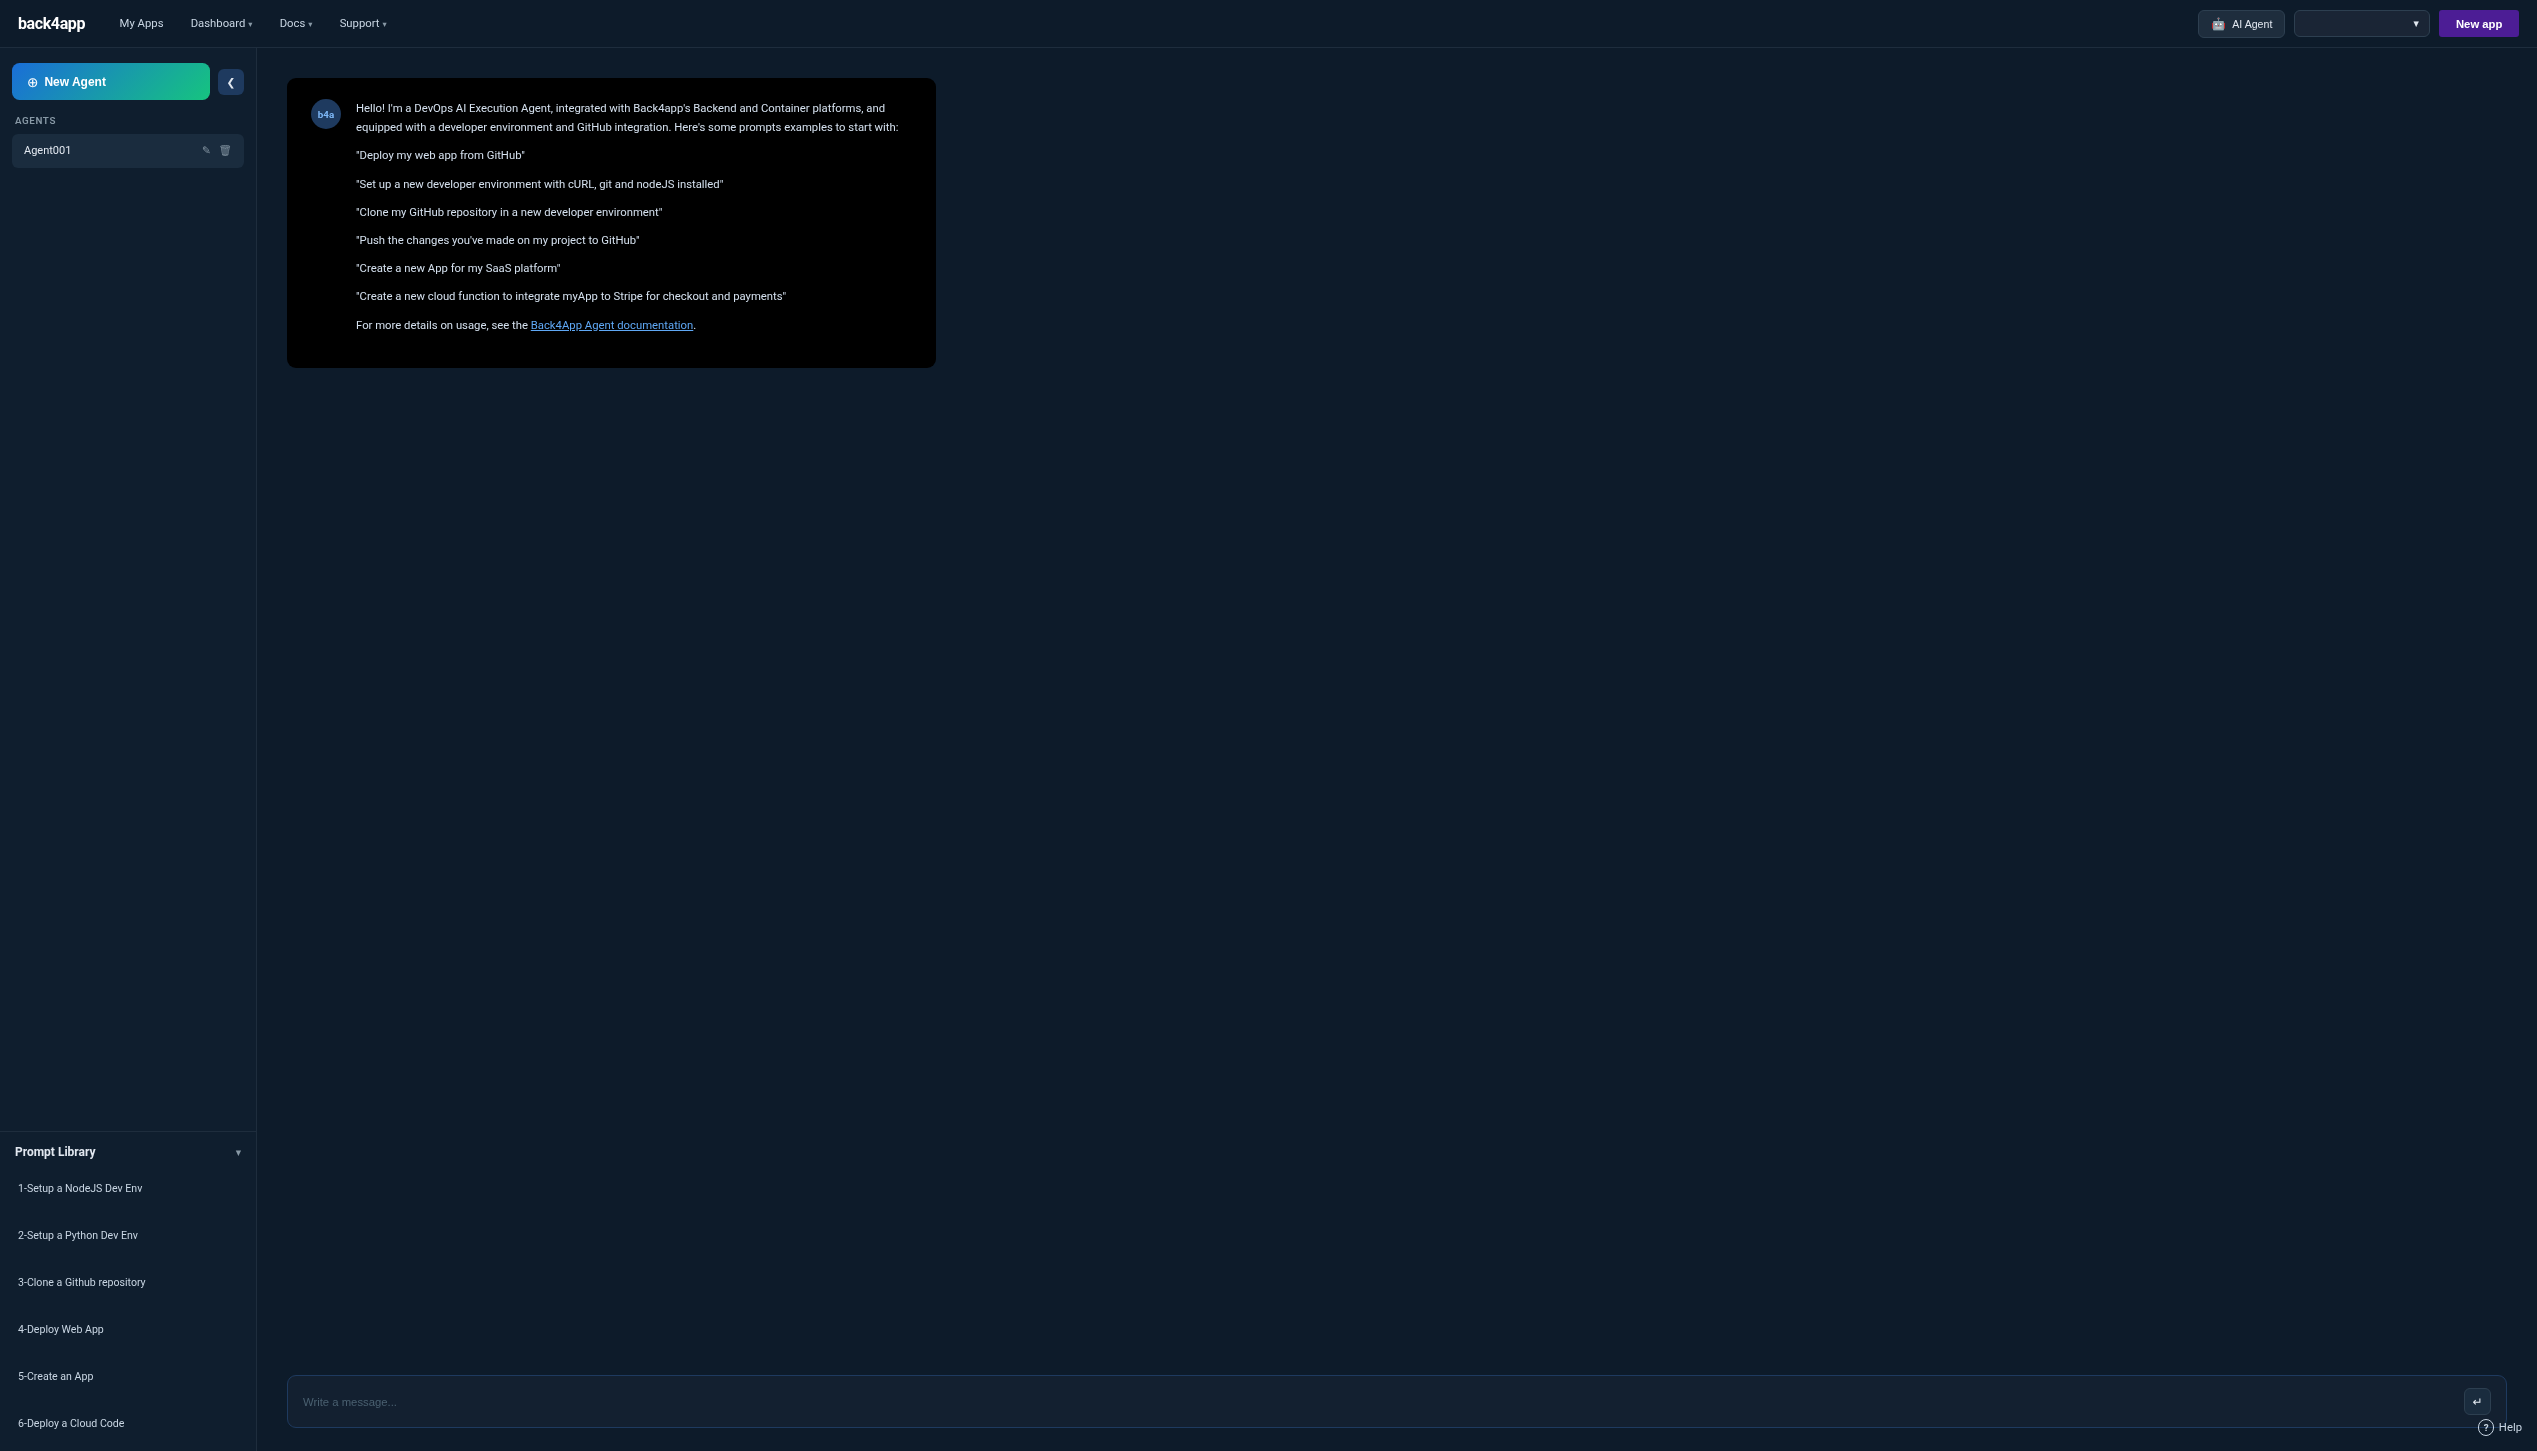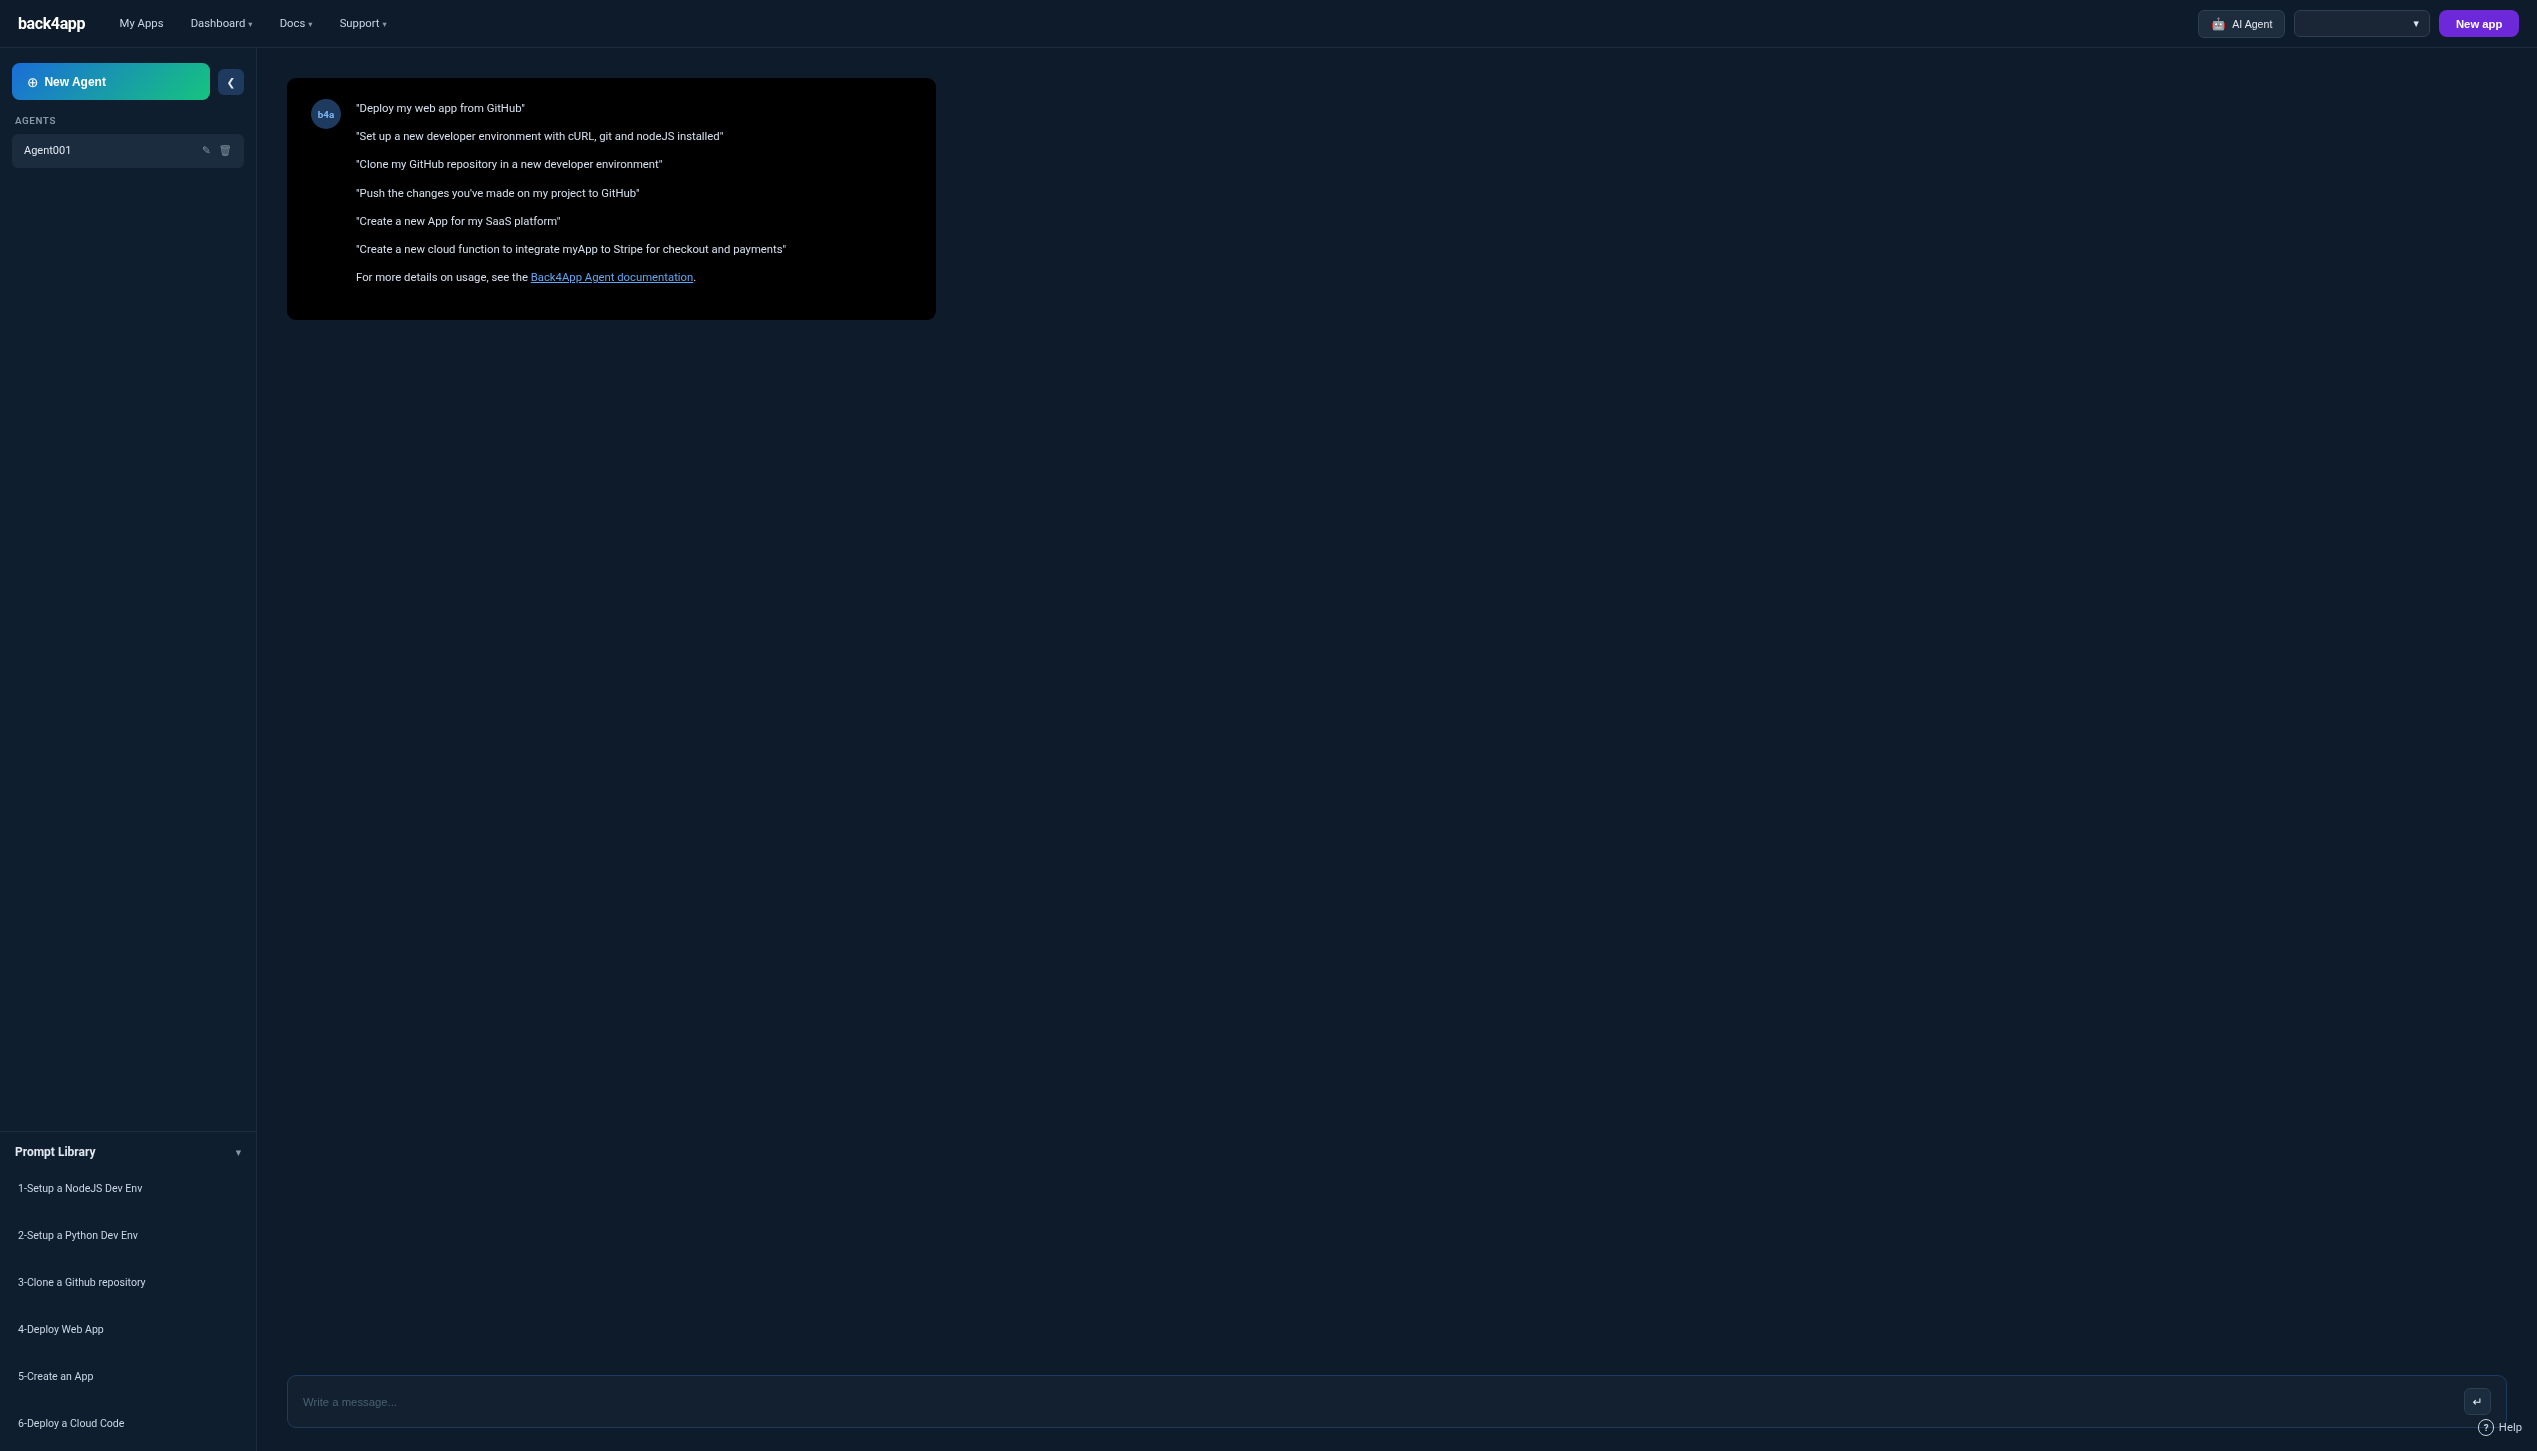--- a/index.html
+++ b/index.html
@@ -74,25 +74,25 @@
       border-radius: 6px;
       font-size: 10.6px;
       cursor: pointer;
       display: flex;
       align-items: center;
       gap: 6px;
       min-width: 136px;
     }
     .app-selector .selector-text { flex: 1; }
     .new-app-btn {
-      background: #6d28d9;
+      background: #4c1d95;
       color: #ffffff;
       border: none;
       padding: 7.6px 16.6px;
-      border-radius: 8px;
+      border-radius: 3px;
       font-size: 11.3px;
       font-weight: 600;
       cursor: pointer;
     }
 
     
     .main {
       display: flex;
       flex: 1;
       overflow: hidden;
@@ -399,20 +399,21 @@
         <div class="prompt-item">6-Deploy a Cloud Code</div>
       </div>
     </div>
   </aside>
 
   <div class="chat-area">
     <div class="chat-messages">
       <div class="message-bubble">
         <div class="message-avatar">b4a</div>
         <div class="message-content">
+          <p>Hello! I'm a DevOps AI Execution Agent, integrated with Back4app's Backend and Container platforms, and equipped with a developer environment and GitHub integration. Here's some prompts examples to start with:</p>
           <p>"Deploy my web app from GitHub"</p>
           <p>"Set up a new developer environment with cURL, git and nodeJS installed"</p>
           <p>"Clone my GitHub repository in a new developer environment"</p>
           <p>"Push the changes you've made on my project to GitHub"</p>
           <p>"Create a new App for my SaaS platform"</p>
           <p>"Create a new cloud function to integrate myApp to Stripe for checkout and payments"</p>
           <p>
             <span>For more details on usage, see the </span><a class="message-link">Back4App Agent documentation</a><span>.</span>
           </p>
         </div>

